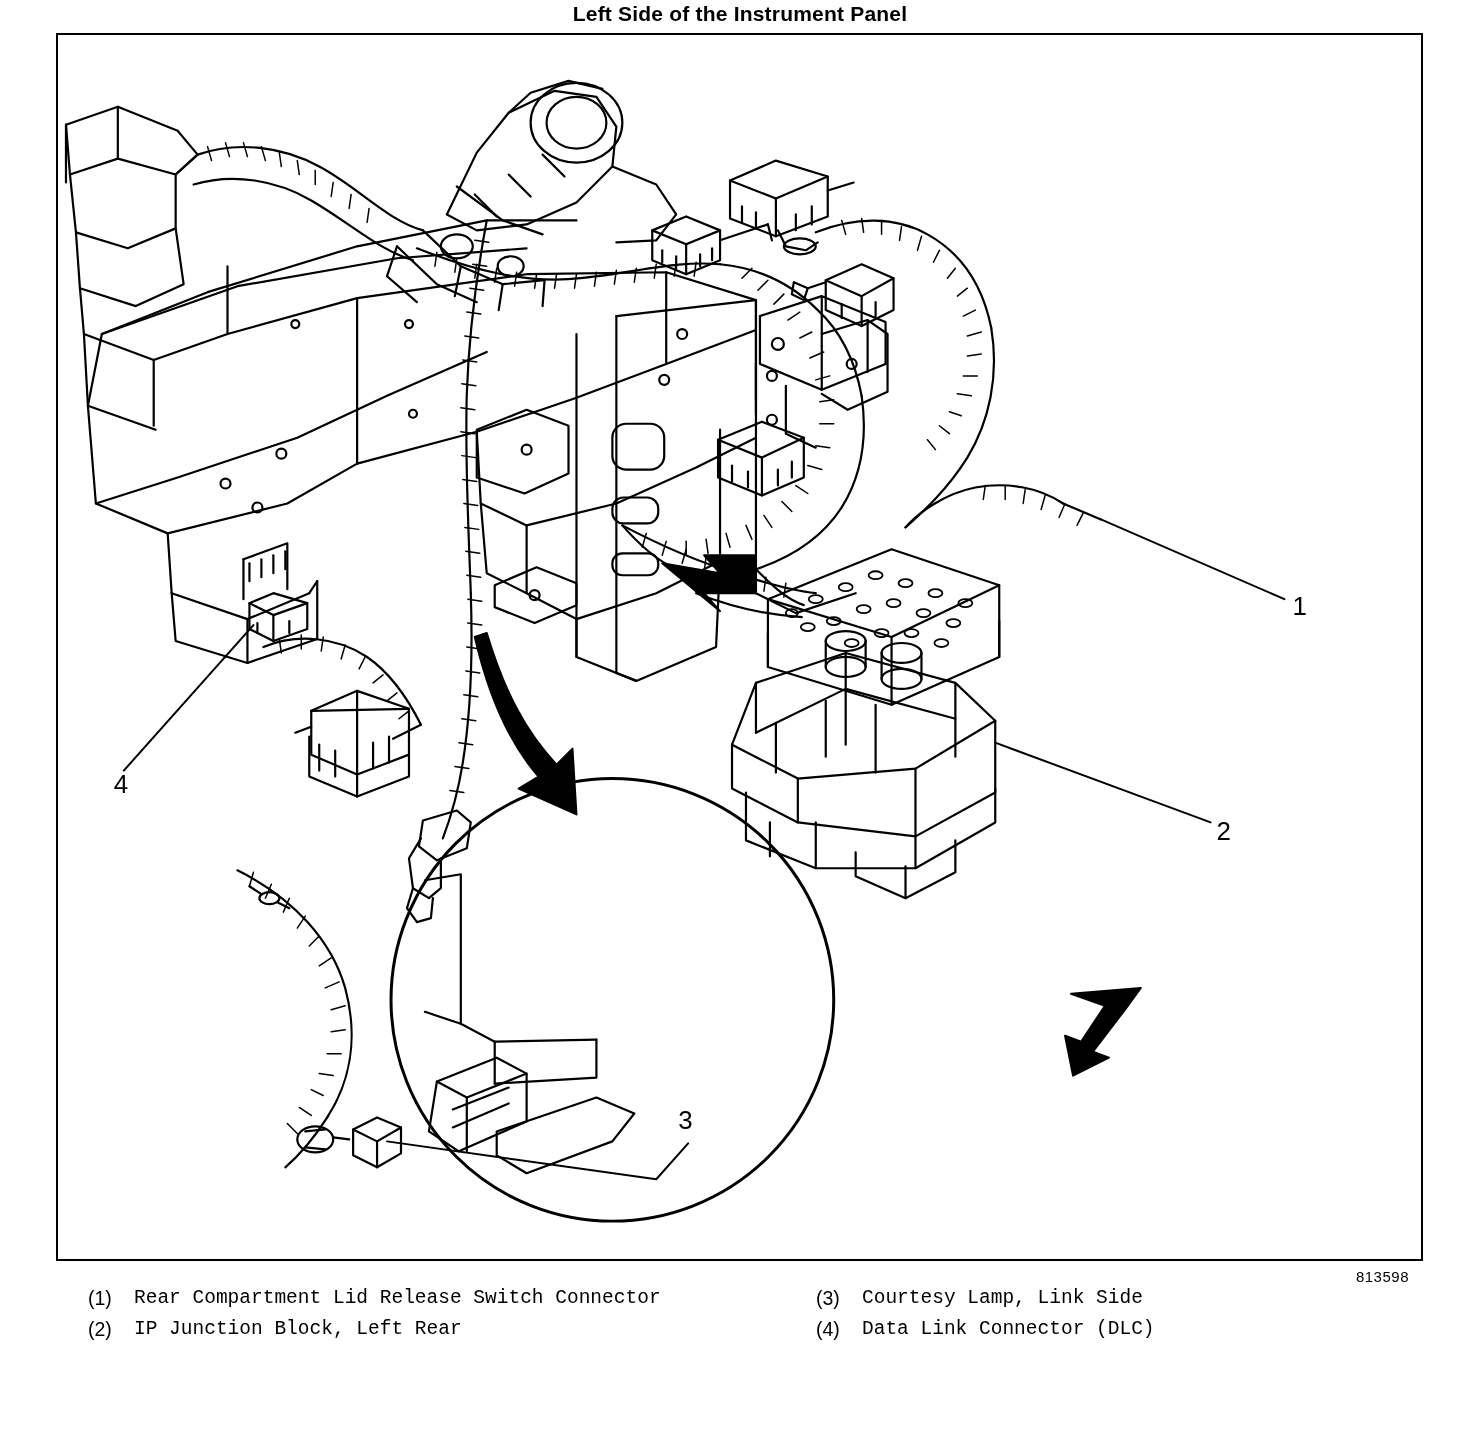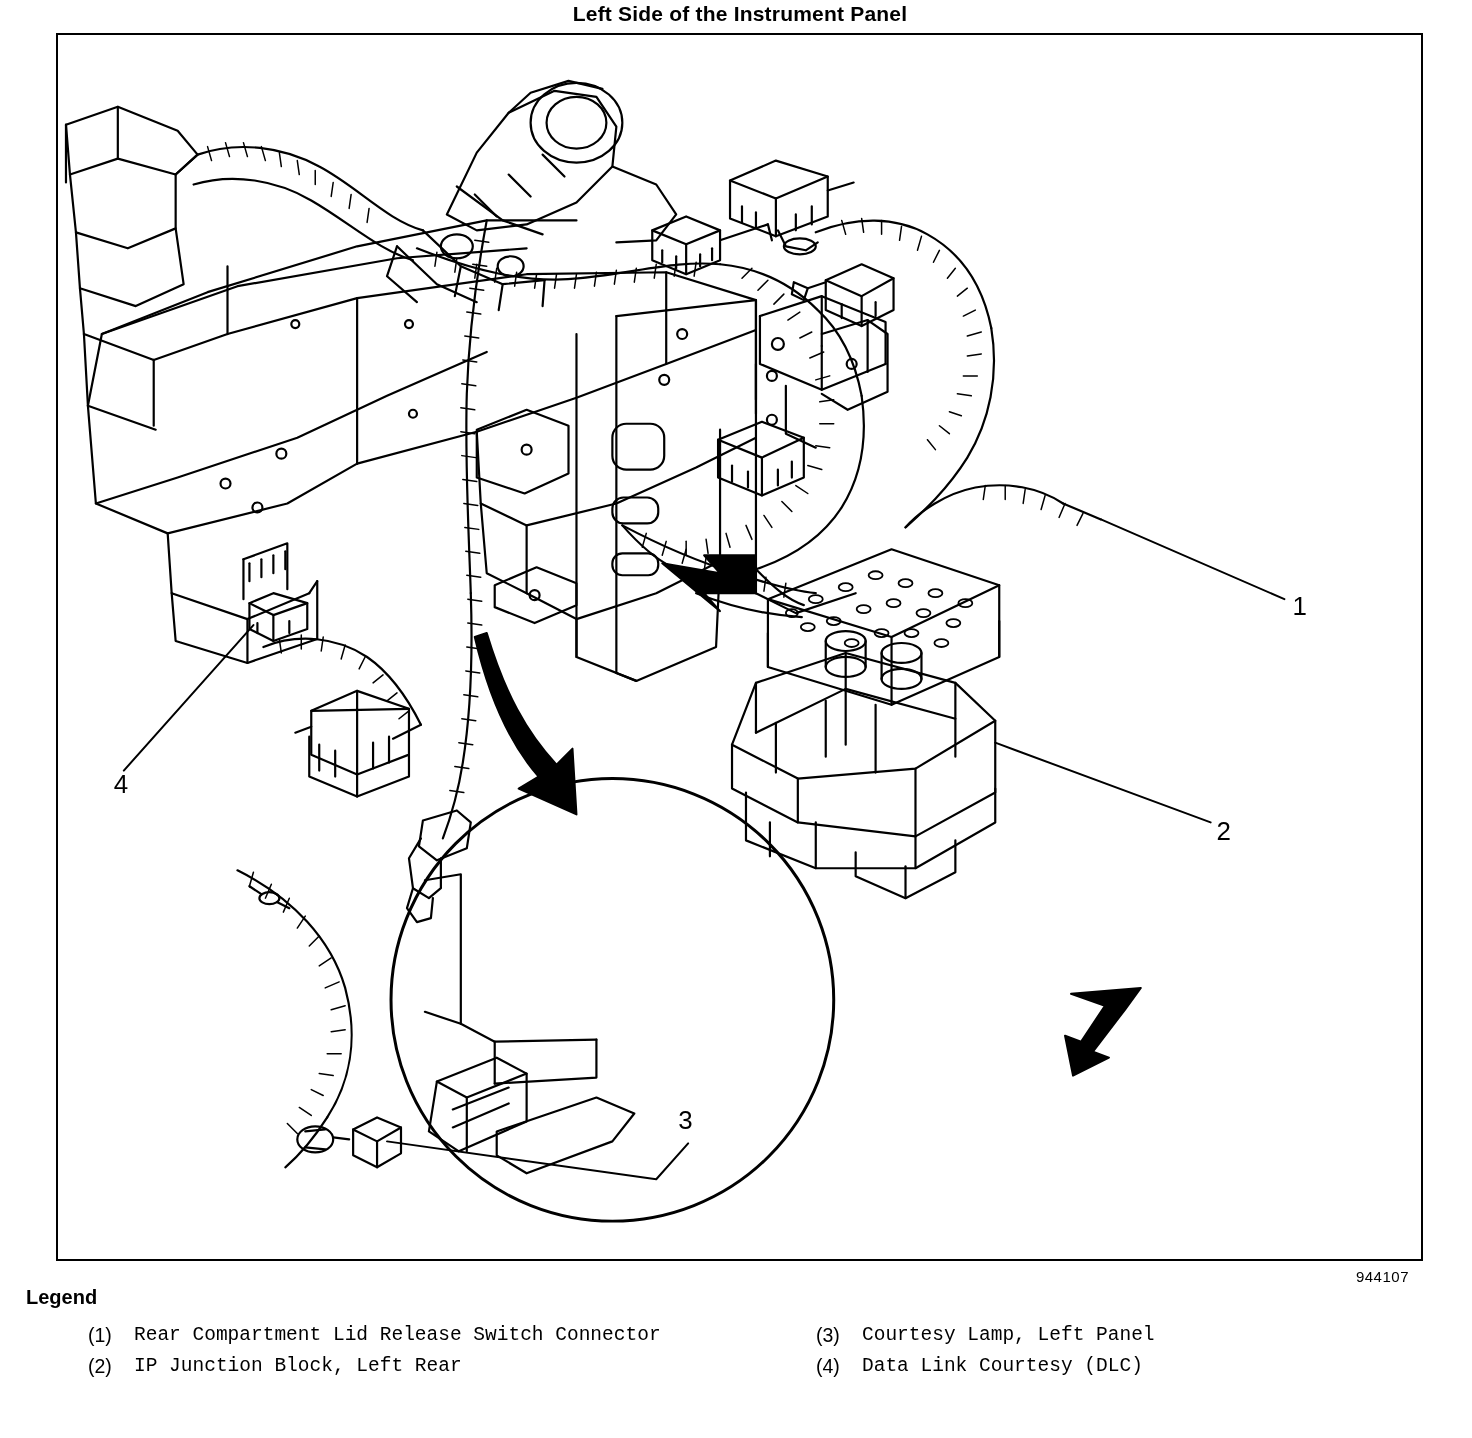--- a/index.html
+++ b/index.html
@@ -556,48 +556,47 @@
     </g>
 
     <g>
       <text class="callout" x="1238" y="582">1</text>
       <text class="callout" x="1162" y="808">2</text>
       <text class="callout" x="622" y="1098">3</text>
       <text class="callout" x="56" y="760">4</text>
     </g>
   </svg>
 
-  <div class="fig-id">944107</div>
+  <div class="fig-id">813598</div>
 </div>
 
 <div class="legend">
-  <div class="legend-title">Legend</div>
 
   <div class="legend-cols">
     <div class="legend-col left">
 
       <div class="legend-item">
         <span class="legend-num">(1)</span>
         <span class="legend-text">Rear Compartment Lid Release Switch Connector</span>
       </div>
 
       <div class="legend-item">
         <span class="legend-num">(2)</span>
         <span class="legend-text">IP Junction Block, Left Rear</span>
       </div>
 
     </div>
 
     <div class="legend-col right">
 
       <div class="legend-item">
         <span class="legend-num">(3)</span>
-        <span class="legend-text">Courtesy Lamp, Left Panel</span>
+        <span class="legend-text">Courtesy Lamp, Link Side</span>
       </div>
 
       <div class="legend-item">
         <span class="legend-num">(4)</span>
-        <span class="legend-text">Data Link Courtesy (DLC)</span>
+        <span class="legend-text">Data Link Connector (DLC)</span>
       </div>
 
     </div>
   </div>
 </div>
 
 </body></html>

